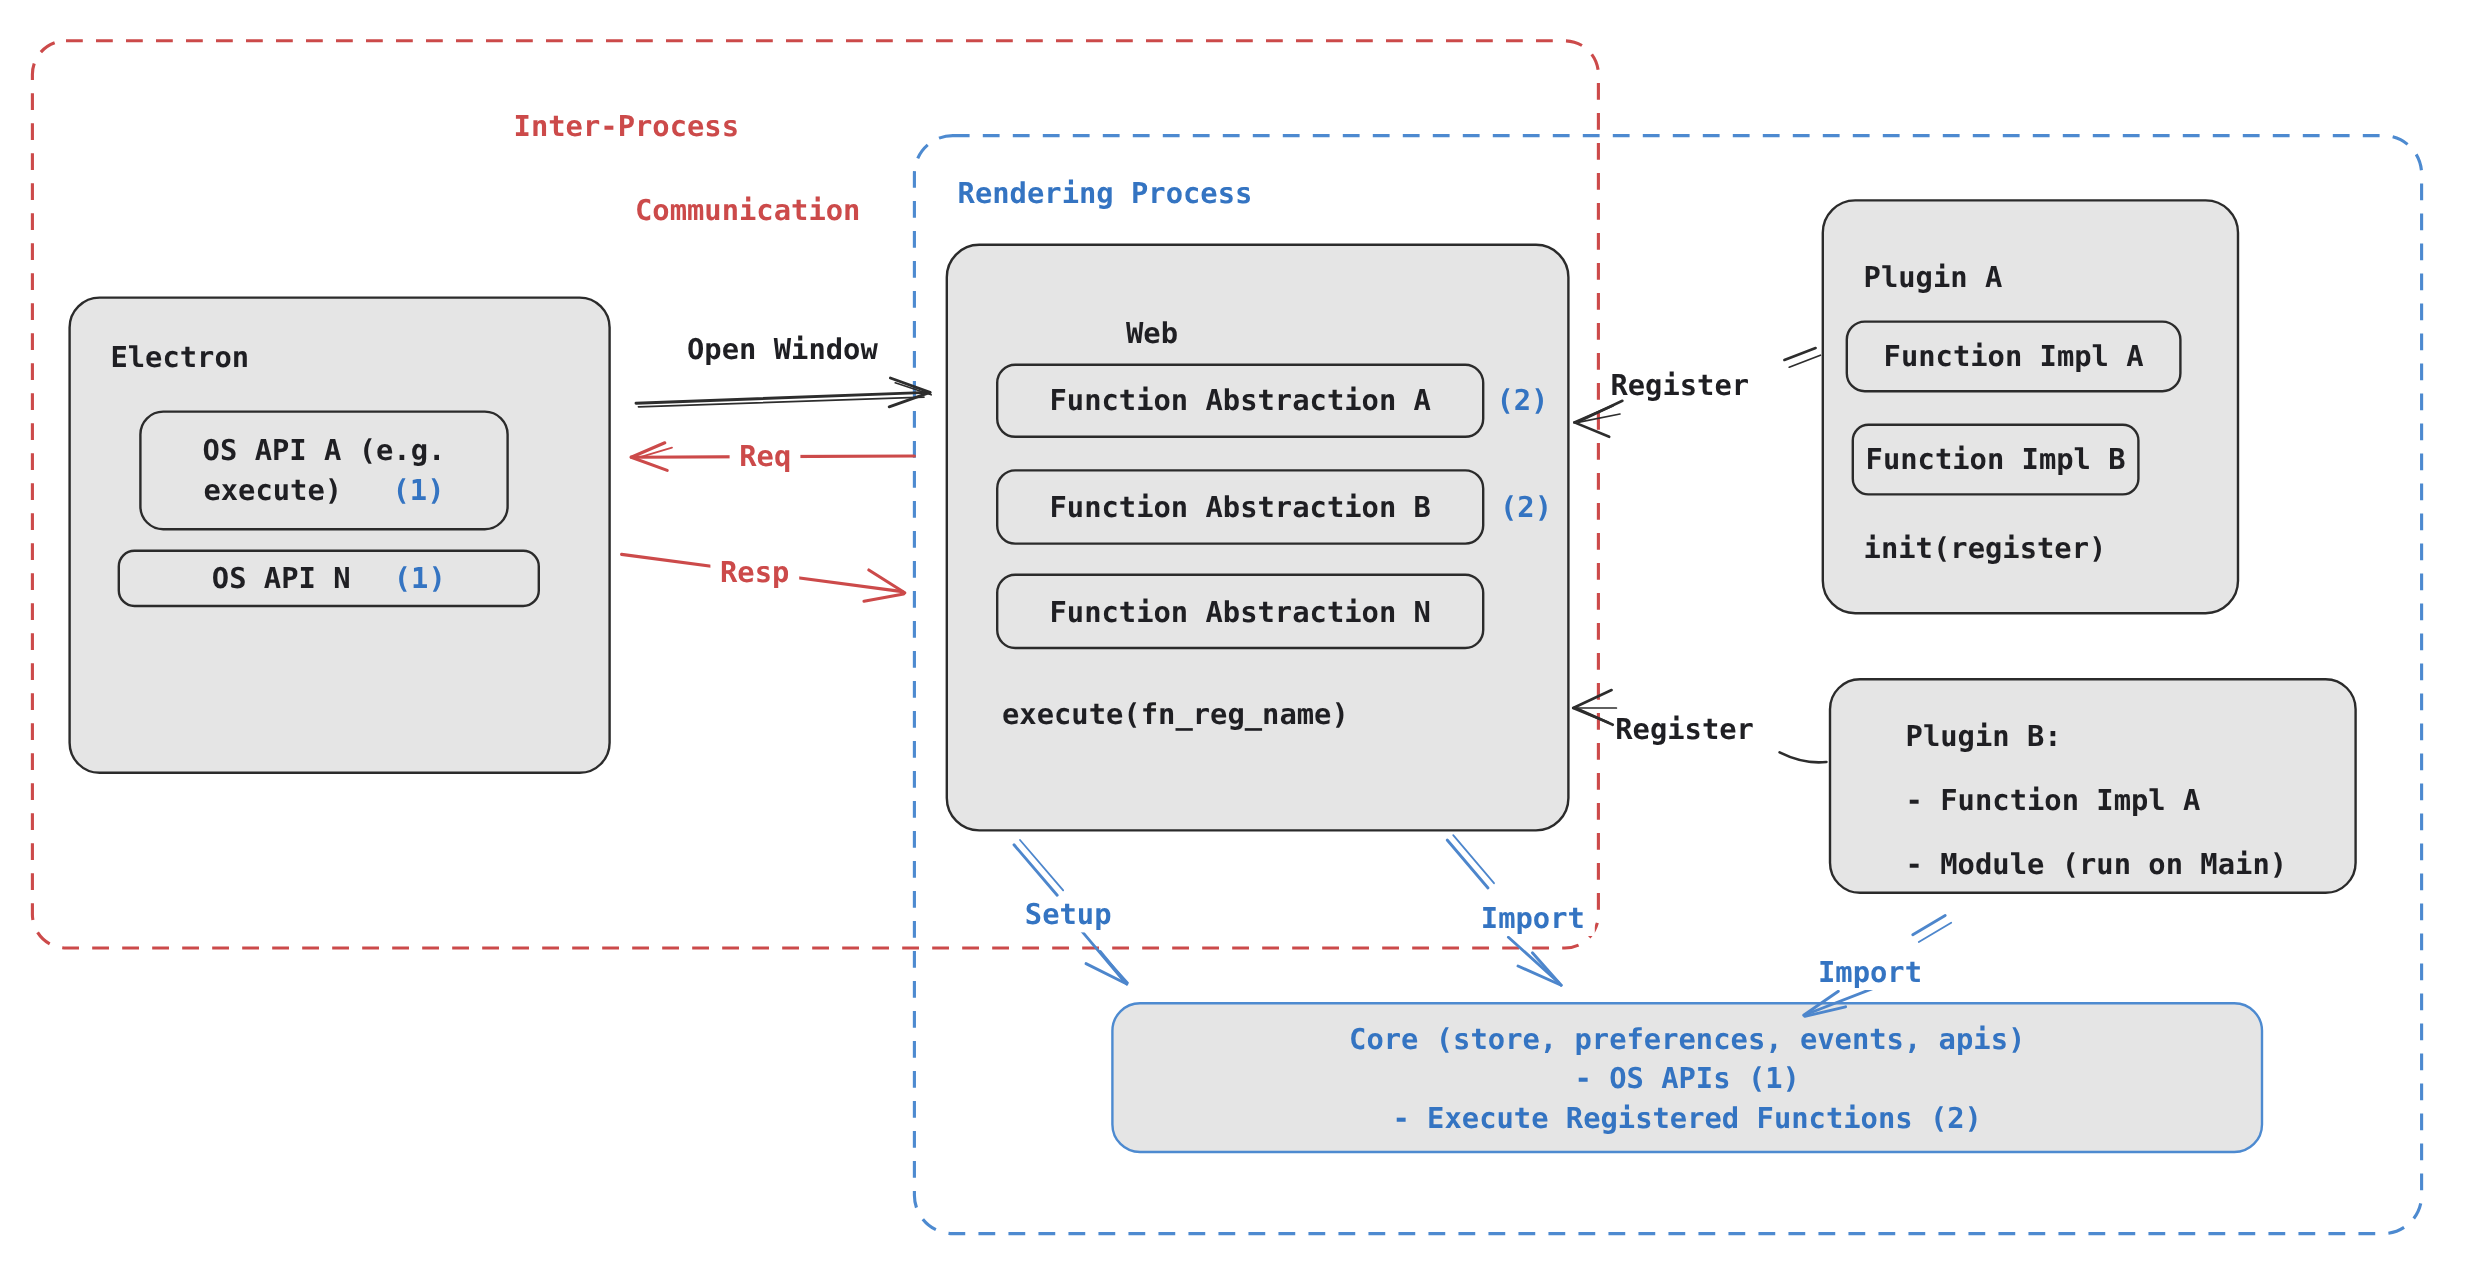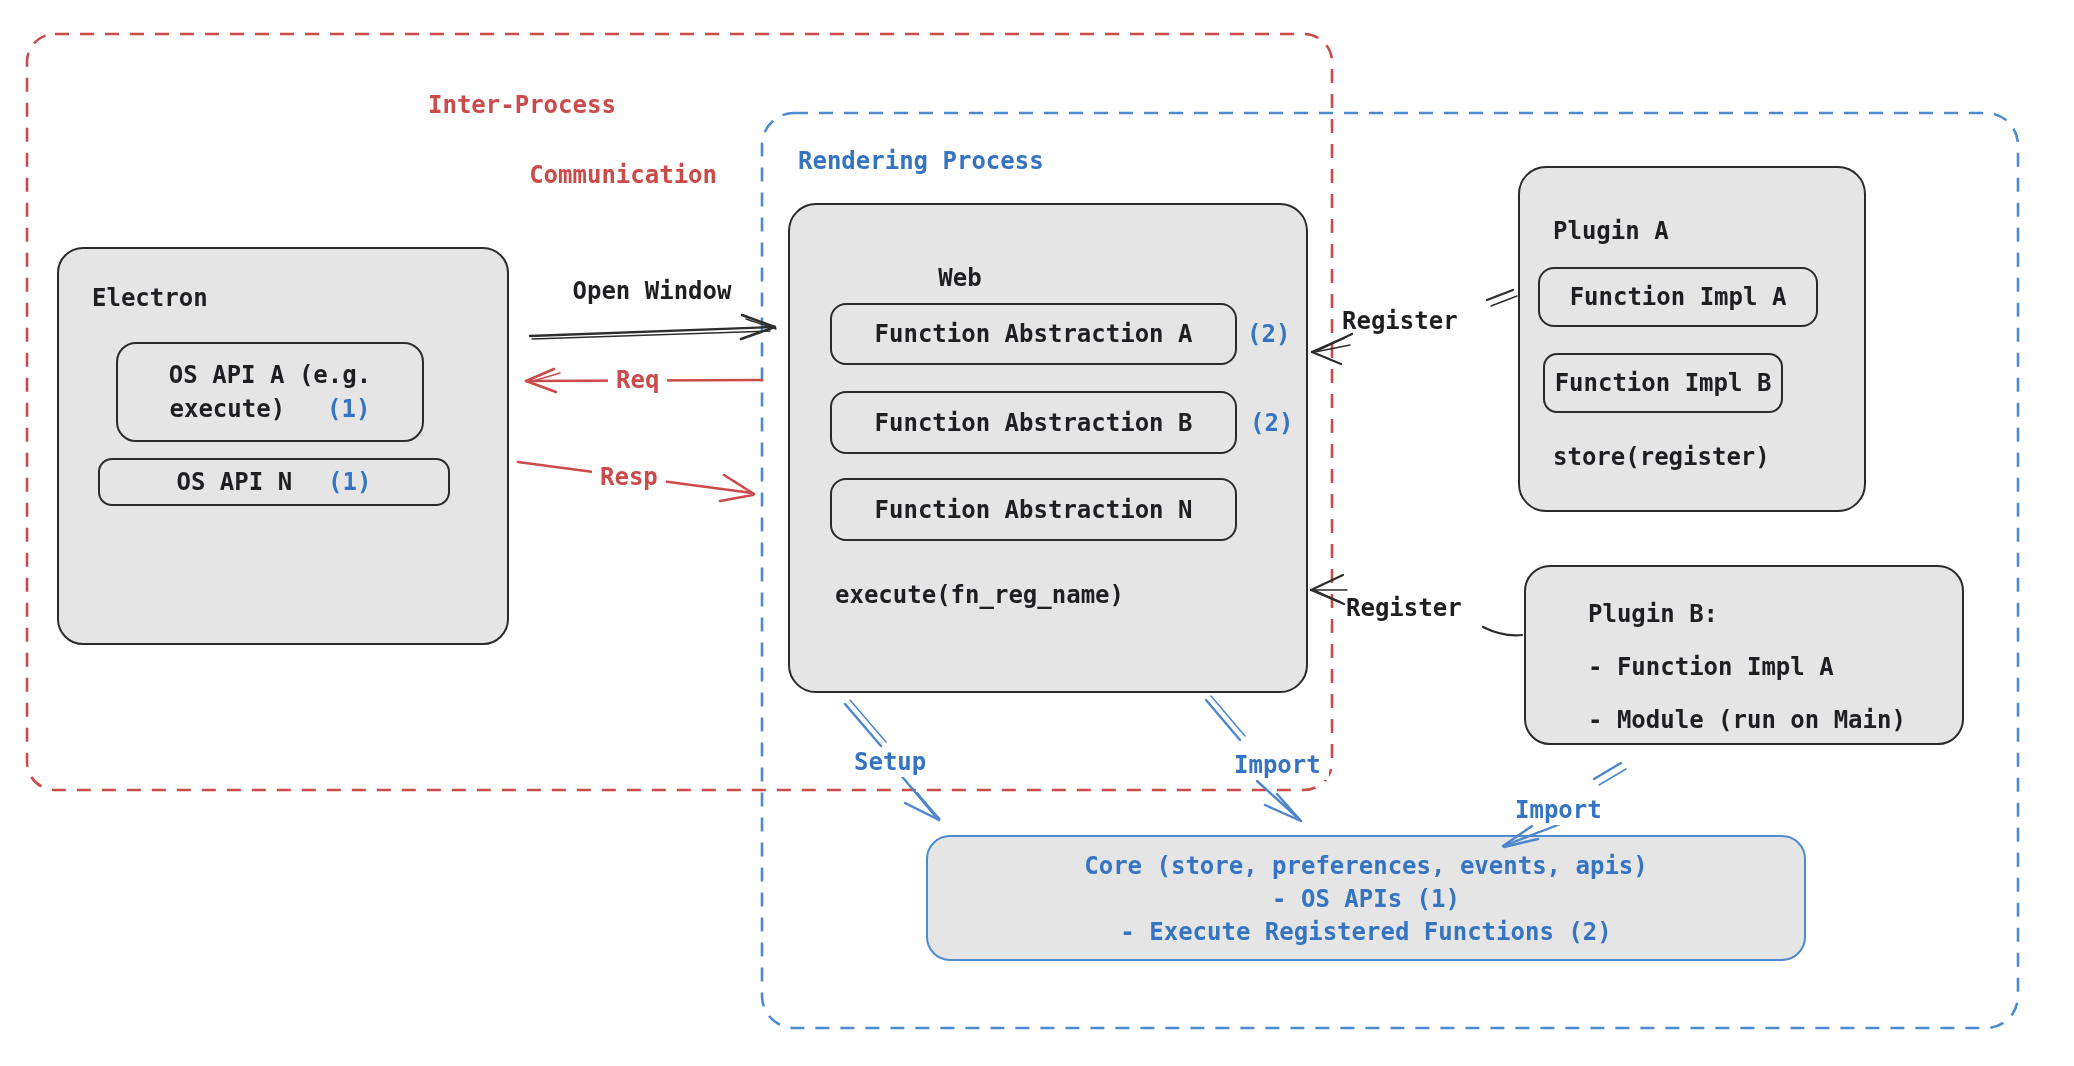--- a/index.html
+++ b/index.html
@@ -152,26 +152,26 @@
   <div class="label" style="left:1346px; top:594px;">Register</div>
 
   <div class="box" style="left:1518px; top:166px; width:348px; height:346px; border-radius:28px;"></div>
   <div class="label" style="left:1553px; top:217px;">Plugin A</div>
   <div class="box inner center" style="left:1538px; top:267px; width:280px; height:60px;">
     <span>Function Impl A</span>
   </div>
   <div class="box inner center" style="left:1543px; top:353px; width:240px; height:60px; border-radius:14px;">
     <span>Function Impl B</span>
   </div>
-  <div class="label" style="left:1553px; top:443px;">store(register)</div>
+  <div class="label" style="left:1553px; top:443px;">init(register)</div>
 
   <div class="box" style="left:1524px; top:565px; width:440px; height:180px;"></div>
   <div class="label lines3" style="left:1560px; top:588px;margin-left:28px;"><span>Plugin B:</span><br><span>- Function Impl A</span><br><span>- Module (run on Main)</span></div>
 
   <div class="label blue onLine" style="left:846px; top:748px;">Setup</div>
   <div class="label blue onLine" style="left:1226px; top:751px;">Import</div>
   <div class="label blue onLine" style="left:1507px; top:796px;">Import</div>
 
-  <div class="box" style="left:926px; top:835px; width:880px; height:126px; border-radius:24px; border-color:var(--blue-border); border-width:2.4px;">
+  <div class="box" style="left:926px; top:835px; width:960px; height:126px; border-radius:24px; border-color:var(--blue-border); border-width:2.4px;">
     <div class="coretext"><span>Core (store, preferences, events, apis)</span><br><span>- OS APIs (1)</span><br><span>- Execute Registered Functions (2)</span></div>
   </div>
 
 </div>
 
 </body></html>

